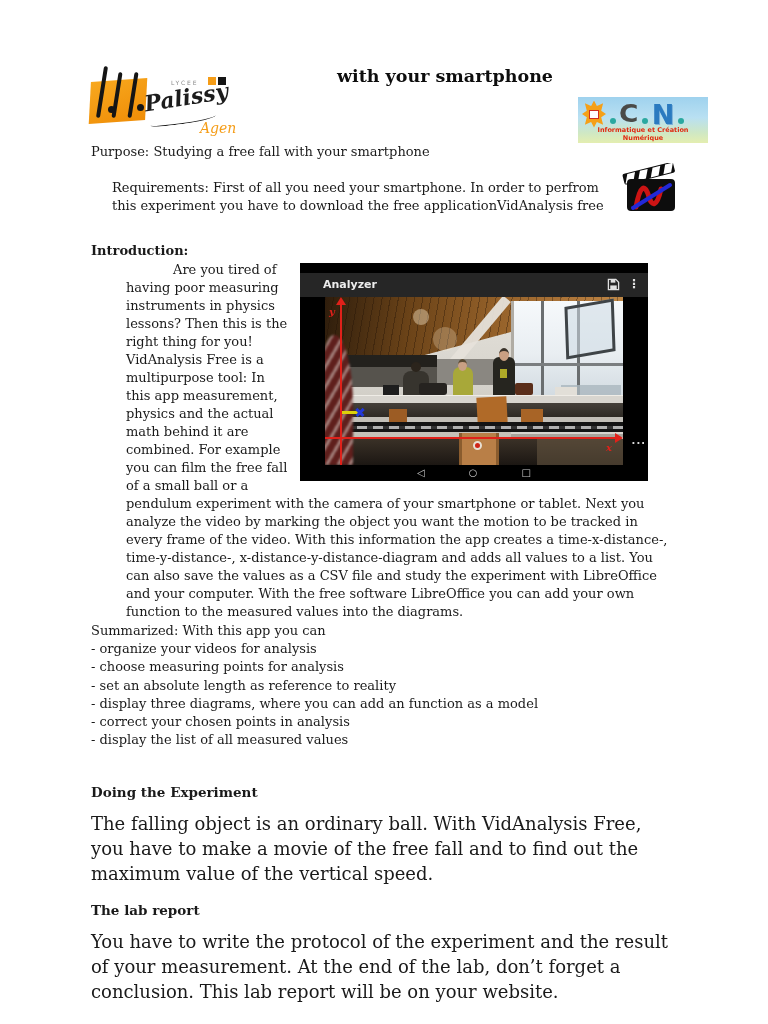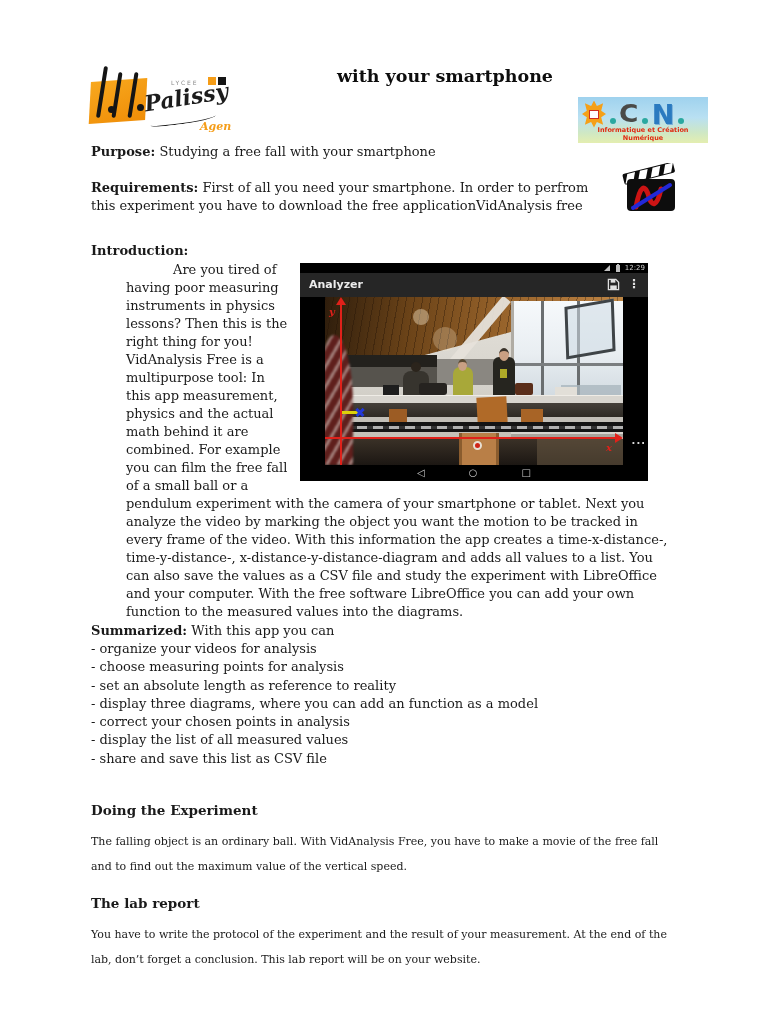--- a/index.html
+++ b/index.html
@@ -20,21 +20,21 @@
   .palissy-script { position:absolute; left:56px; top:14px; font-family:"DejaVu Serif",serif;
              font-style:italic; font-weight:bold; font-size:22px; color:#1c1c1c;
              transform:rotate(-9deg); letter-spacing:0px; }
   .palissy-underline { position:absolute; left:62px; top:46px; width:66px; height:8px;
              border-bottom:1.5px solid #1c1c1c; border-radius:0 0 60% 30%; transform:rotate(-7deg); }
   .lycee-txt { position:absolute; left:83px; top:9px; font-family:"DejaVu Sans",sans-serif;
              font-size:6px; letter-spacing:2px; color:#8c8c8c; }
   .sq { position:absolute; top:7px; width:8px; height:8px; }
   .sq.orange { left:120px; background:#f59d18; }
   .sq.black  { left:130px; background:#141414; }
-  .agen-txt { position:absolute; left:112px; top:50px; font-style:italic; font-size:11px; color:#f59d18;font-weight:bold; }
+  .agen-txt { position:absolute; left:112px; top:50px; font-style:italic; font-size:14px; color:#f59d18; }
 
   .doc-title { position:absolute; left:230px; top:64px; width:430px; text-align:center;
              font-weight:bold; font-size:17.5px; line-height:25px; color:#0d0d0d; }
 
   .logo-icn { position:absolute; left:578px; top:97px; width:130px; height:46px;
              background:linear-gradient(180deg,#9fd2ee 0%,#b9e0f2 45%,#cfe8c4 78%,#e4eeb0 100%);
              overflow:hidden; }
   .icn-row { position:absolute; left:4px; top:2px; width:122px; height:30px; display:flex;
              align-items:center; gap:4px; }
   .icn-star { width:24px; height:27px; background:#f5a018;
@@ -44,41 +44,41 @@
   .icn-c { font-family:"DejaVu Sans",sans-serif; font-weight:bold; font-size:24px; color:#4a4a48;
              transform:scaleX(1.1); }
   .icn-n { font-family:"DejaVu Sans",sans-serif; font-weight:bold; font-size:27px; color:#2a7ac0;
              text-shadow:1px 1px 0 #7ab0d8; }
   .icn-caption { position:absolute; left:0; bottom:1px; width:100%; text-align:center;
              font-family:"DejaVu Sans",sans-serif; font-weight:bold; font-size:6.5px; color:#e02a10; }
 
   
   .flow { position:absolute; left:91px; top:143px; width:587px; }
   .body-p { font-size:13px; line-height:18px; }
-  .b { font-weight:bold; }
-
-  .req-p { margin-top:18px; }
+  .b { font-weight:normal; }
+
+  .req-p { margin-top:18px;margin-left:21px; }
   .clap-icon { float:right; width:56px; height:50px; margin:-16px 0 0 10px; }
 
   .intro-h { margin-top:28px; font-size:13px; font-weight:bold; }
   .intro-wrap { margin-top:3px; }
   .intro-p { text-indent:47px;margin-left:35px; }
 
   
   .app-shot { float:right; width:348px; height:218px; margin:2px 30px 8px 7px;
               background:#000; position:relative; font-family:"DejaVu Sans",sans-serif; }
   .a-status { position:absolute; left:0; top:0; width:100%; height:10px; background:#000; }
   .a-time { position:absolute; right:3px; top:1px; font-size:7px; color:#cfcfcf; }
   .a-signal { position:absolute; right:38px; top:2px; width:0; height:0;
               border-left:6px solid transparent; border-bottom:6px solid #bfbfbf; }
   .a-batt { position:absolute; right:28px; top:2px; width:4px; height:7px; background:#bfbfbf; }
   .a-batt:before { content:""; position:absolute; left:1px; top:-1px; width:2px; height:1px; background:#bfbfbf; }
 
   .a-toolbar { position:absolute; left:0; top:10px; width:100%; height:24px; background:#262626; }
-  .a-title { position:absolute; left:9px; top:5px; font-size:11px; font-weight:bold; color:#ececec; }
+  .a-title { position:absolute; left:23px; top:5px; font-size:11px; font-weight:bold; color:#ececec; }
   .a-save { position:absolute; right:28px; top:5px; }
   .a-menu { position:absolute; right:8px; top:4px; color:#e0e0e0; font-size:12px; font-weight:bold; }
 
   .a-content { position:absolute; left:0; top:34px; width:100%; height:168px; background:#000; }
   .a-more { position:absolute; right:2px; top:138px; color:#d8d8d8; font-size:10px; font-weight:bold; letter-spacing:1px; }
 
   .a-nav { position:absolute; left:0; bottom:0; width:100%; height:16px; background:#000;
            display:flex; justify-content:center; align-items:center; gap:44px; }
   .a-nav span { color:#c9c9c9; font-size:10px; line-height:10px; }
 
@@ -150,21 +150,21 @@
   .ref-yellow { left:17px; top:114px; width:16px; height:2.5px; background:#ddd00a; z-index:10; }
   .mark-blue { left:30px; top:110px; width:10px; height:10px; z-index:10; }
   .mark-blue:before, .mark-blue:after { content:""; position:absolute; left:0; top:4px; width:10px; height:2.5px; background:#2238d8; }
   .mark-blue:before { transform:rotate(45deg); }
   .mark-blue:after { transform:rotate(-45deg); }
 
   
   .sum-wrap { margin-top:1px; clear:none; }
   .sum-item { font-size:13px; line-height:18.3px; }
   .doing-h { margin-top:34px; font-size:13.5px; font-weight:bold; }
-  .wide-p { margin-top:11px; font-size:11px; line-height:25px; }
+  .wide-p { margin-top:11px; font-size:18px; line-height:25px; }
   .lab-h { margin-top:16px; font-size:13.5px; font-weight:bold; }
 </style>
 </head>
 <body>
 
 <div class="logo-palissy">
   <div class="lbp-box"></div>
   <div class="lbp-bar b1"></div>
   <div class="lbp-bar b2"></div>
   <div class="lbp-bar b3"></div>
@@ -218,25 +218,20 @@
     </svg>
     <span class="b">Requirements:</span>
     <span>First of all you need your smartphone. In order to perfrom this experiment you have to download the free applicationVidAnalysis free</span>
   </p>
 
   <div class="intro-h">Introduction:</div>
 
   <div class="intro-wrap">
 
     <div class="app-shot">
-      <div class="a-status">
-        <div class="a-signal"></div>
-        <div class="a-batt"></div>
-        <span class="a-time">12:29</span>
-      </div>
       <div class="a-toolbar">
         <span class="a-title">Analyzer</span>
         <svg class="a-save" width="13" height="13" viewBox="0 0 14 14">
           <path d="M1.5 1.5 h8 l3 3 v8 h-11 z" fill="none" stroke="#e0e0e0" stroke-width="1.4"></path>
           <rect x="4" y="1.5" width="5" height="3.5" fill="#e0e0e0"></rect>
           <rect x="3.5" y="8" width="7" height="4.5" fill="#e0e0e0"></rect>
         </svg>
         <span class="a-menu">⋮</span>
       </div>
       <div class="a-content">
@@ -300,21 +295,20 @@
     <p class="body-p">
       <span class="b">Summarized:</span>
       <span>With this app you can</span>
     </p>
     <div class="sum-item">- organize your videos for analysis</div>
     <div class="sum-item">- choose measuring points for analysis</div>
     <div class="sum-item">- set an absolute length as reference to reality</div>
     <div class="sum-item">- display three diagrams, where you can add an function as a model</div>
     <div class="sum-item">- correct your chosen points in analysis</div>
     <div class="sum-item">- display the list of all measured values</div>
-    <div class="sum-item">- share and save this list as CSV file</div>
   </div>
 
   <div class="doing-h">Doing the Experiment</div>
   <p class="wide-p">The falling object is an ordinary ball. With VidAnalysis Free, you have to make a movie of the free fall and to find out the maximum value of the vertical speed.</p>
 
   <div class="lab-h">The lab report</div>
   <p class="wide-p">You have to write the protocol of the experiment and the result of your measurement. At the end of the lab, don’t forget a conclusion. This lab report will be on your website.</p>
 
 </div>
 

